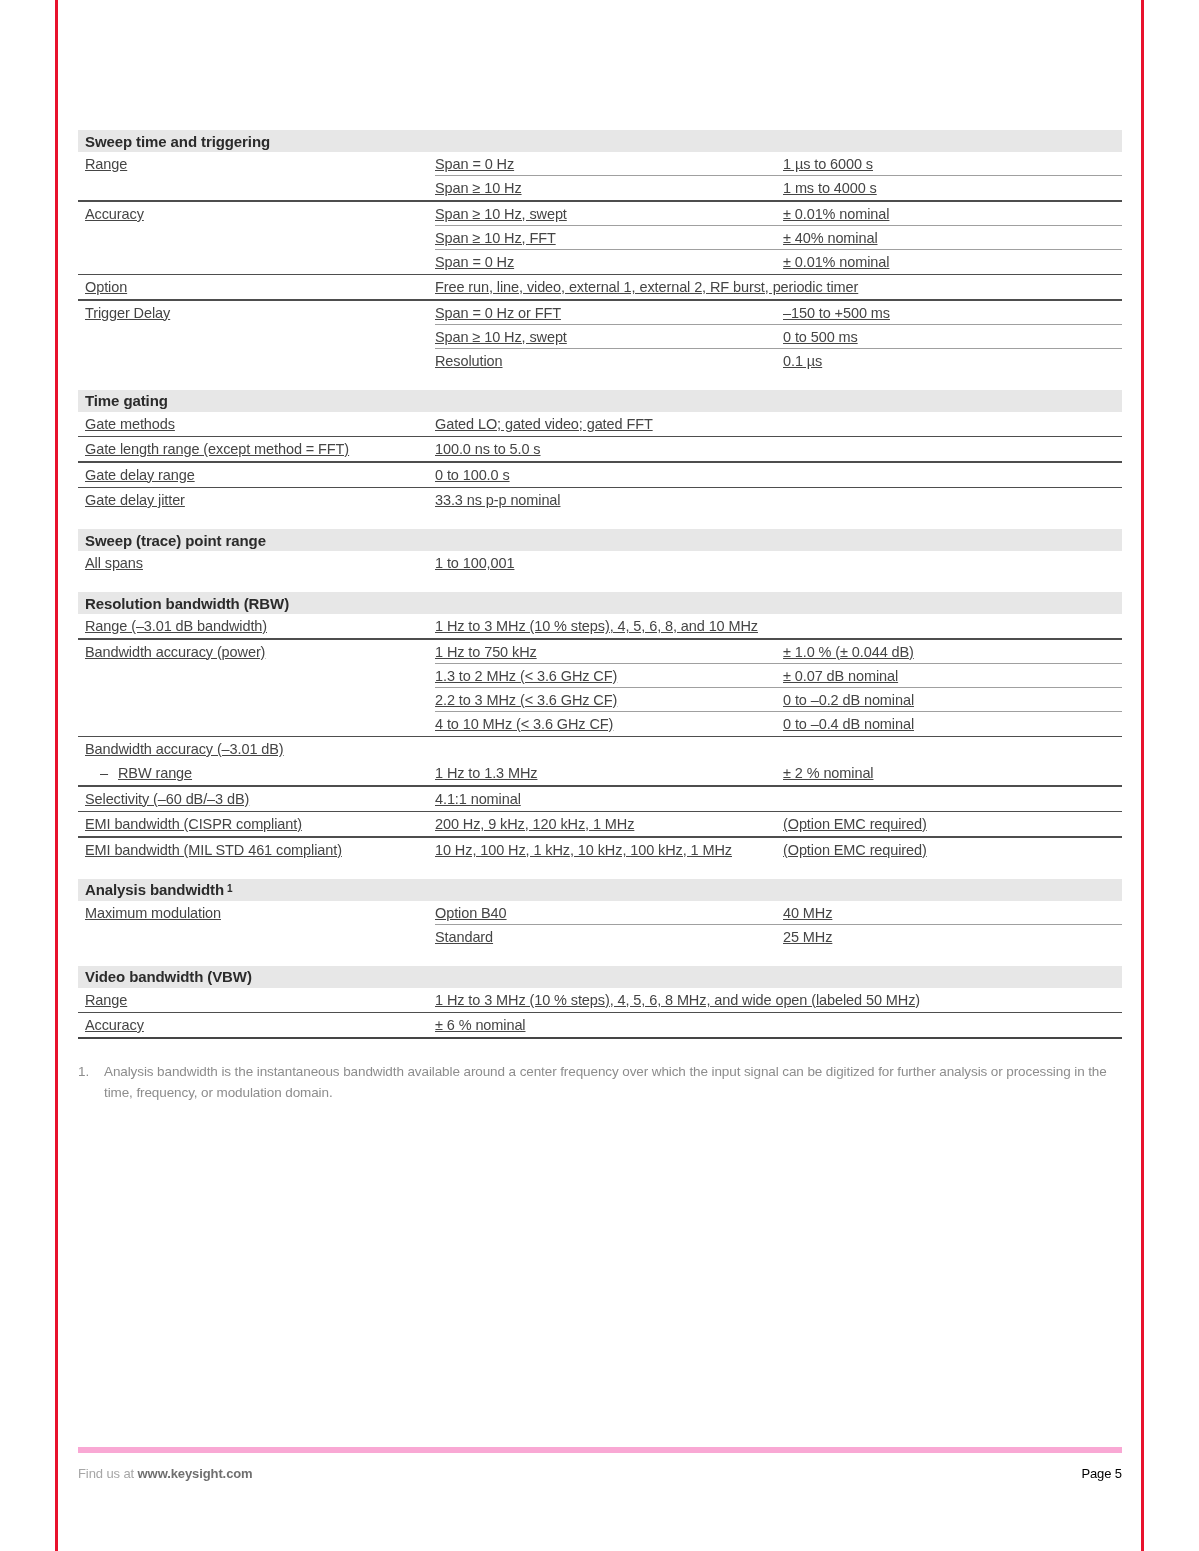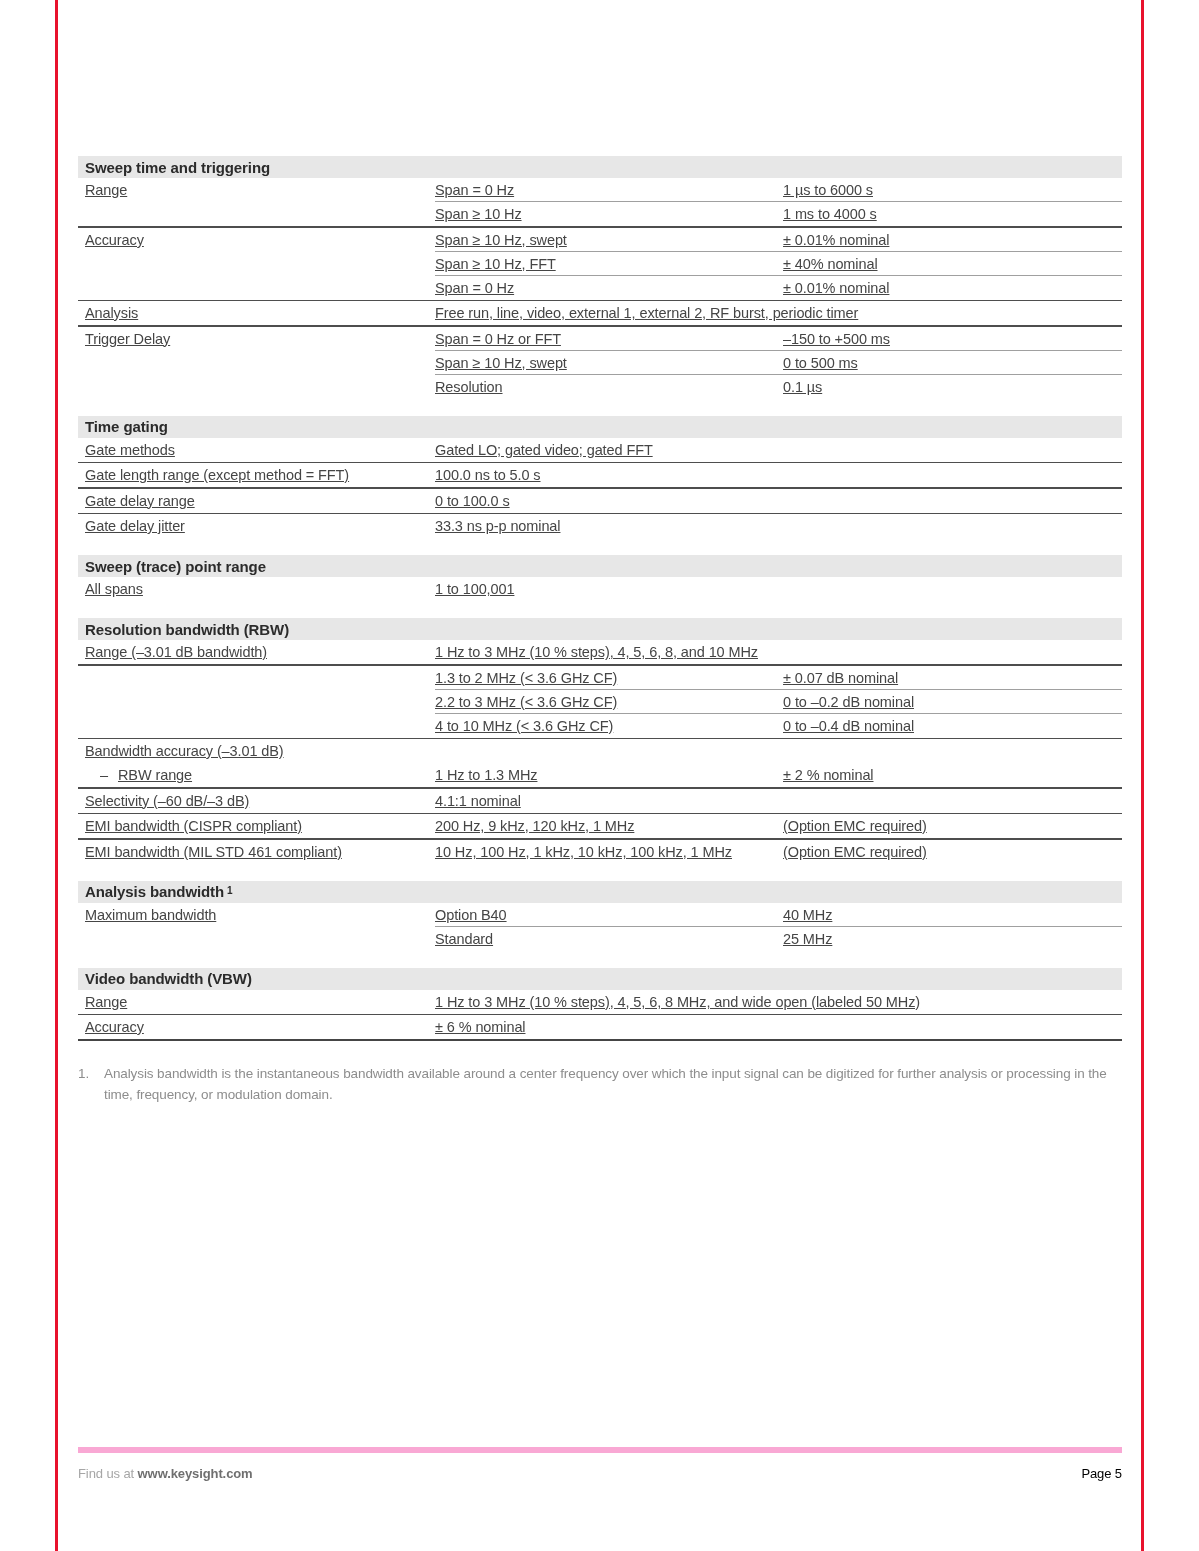--- a/index.html
+++ b/index.html
@@ -9,21 +9,21 @@
     height: 1551px;
     background: #ffffff;
     font-family: "Liberation Sans", sans-serif;
     color: #454545;
     overflow: hidden;
   }
   .red-bar { position: absolute; top: 0; bottom: 0; width: 3px; background: #e8112d; }
   .red-bar.left  { left: 55px; }
   .red-bar.right { left: 1141px; }
 
-  .content { position: absolute; left: 78px; top: 156px; width: 1044px; }
+  .content { position: absolute; left: 78px; top: 130px; width: 1044px; }
 
   .band {
     height: 22px; margin-top: 17px;
     background: #e7e7e7;
     display: flex; align-items: center;
     padding-left: 7px; box-sizing: border-box;
     font-size: 15px; font-weight: bold; color: #2b2b2b;
     letter-spacing: -0.1px;
   }
   .band:first-child { margin-top: 0; }
@@ -105,21 +105,21 @@
           <div class="c2">Span ≥ 10 Hz, FFT</div>
           <div class="c3">± 40% nominal</div>
         </div>
         <div class="row">
           <div class="c1"></div>
           <div class="c2">Span = 0 Hz</div>
           <div class="c3">± 0.01% nominal</div>
         </div>
         <div class="rule"></div>
         <div class="row span">
-          <div class="c1"><span>Analysis</span></div>
+          <div class="c1"><span>Option</span></div>
           <div class="c2">Free run, line, video, external 1, external 2, RF burst, periodic timer</div>
         </div>
         <div class="rule"></div>
         <div class="row partial">
           <div class="c1"><span>Trigger Delay</span></div>
           <div class="c2">Span = 0 Hz or FFT</div>
           <div class="c3">–150 to +500 ms</div>
         </div>
         <div class="row partial">
           <div class="c1"></div>
@@ -162,20 +162,25 @@
         </div>
         <div class="band">
           <span>Resolution bandwidth (RBW)</span>
         </div>
         <div class="row span">
           <div class="c1"><span>Range (–3.01 dB bandwidth)</span></div>
           <div class="c2">1 Hz to 3 MHz (10 % steps), 4, 5, 6, 8, and 10 MHz</div>
         </div>
         <div class="rule"></div>
         <div class="row partial">
+          <div class="c1"><span>Bandwidth accuracy (power)</span></div>
+          <div class="c2">1 Hz to 750 kHz</div>
+          <div class="c3">± 1.0 % (± 0.044 dB)</div>
+        </div>
+        <div class="row partial">
           <div class="c1"></div>
           <div class="c2">1.3 to 2 MHz (&lt; 3.6 GHz CF)</div>
           <div class="c3">± 0.07 dB nominal</div>
         </div>
         <div class="row partial">
           <div class="c1"></div>
           <div class="c2">2.2 to 3 MHz (&lt; 3.6 GHz CF)</div>
           <div class="c3">0 to –0.2 dB nominal</div>
         </div>
         <div class="row">
@@ -210,21 +215,21 @@
         <div class="row">
           <div class="c1"><span>EMI bandwidth (MIL STD 461 compliant)</span></div>
           <div class="c2">10 Hz, 100 Hz, 1 kHz, 10 kHz, 100 kHz, 1 MHz</div>
           <div class="c3">(Option EMC required)</div>
         </div>
         <div class="band">
           <span>Analysis bandwidth</span>
           <sup>1</sup>
         </div>
         <div class="row partial">
-          <div class="c1"><span>Maximum bandwidth</span></div>
+          <div class="c1"><span>Maximum modulation</span></div>
           <div class="c2">Option B40</div>
           <div class="c3">40 MHz</div>
         </div>
         <div class="row">
           <div class="c1"></div>
           <div class="c2">Standard</div>
           <div class="c3">25 MHz</div>
         </div>
         <div class="band">
           <span>Video bandwidth (VBW)</span>

